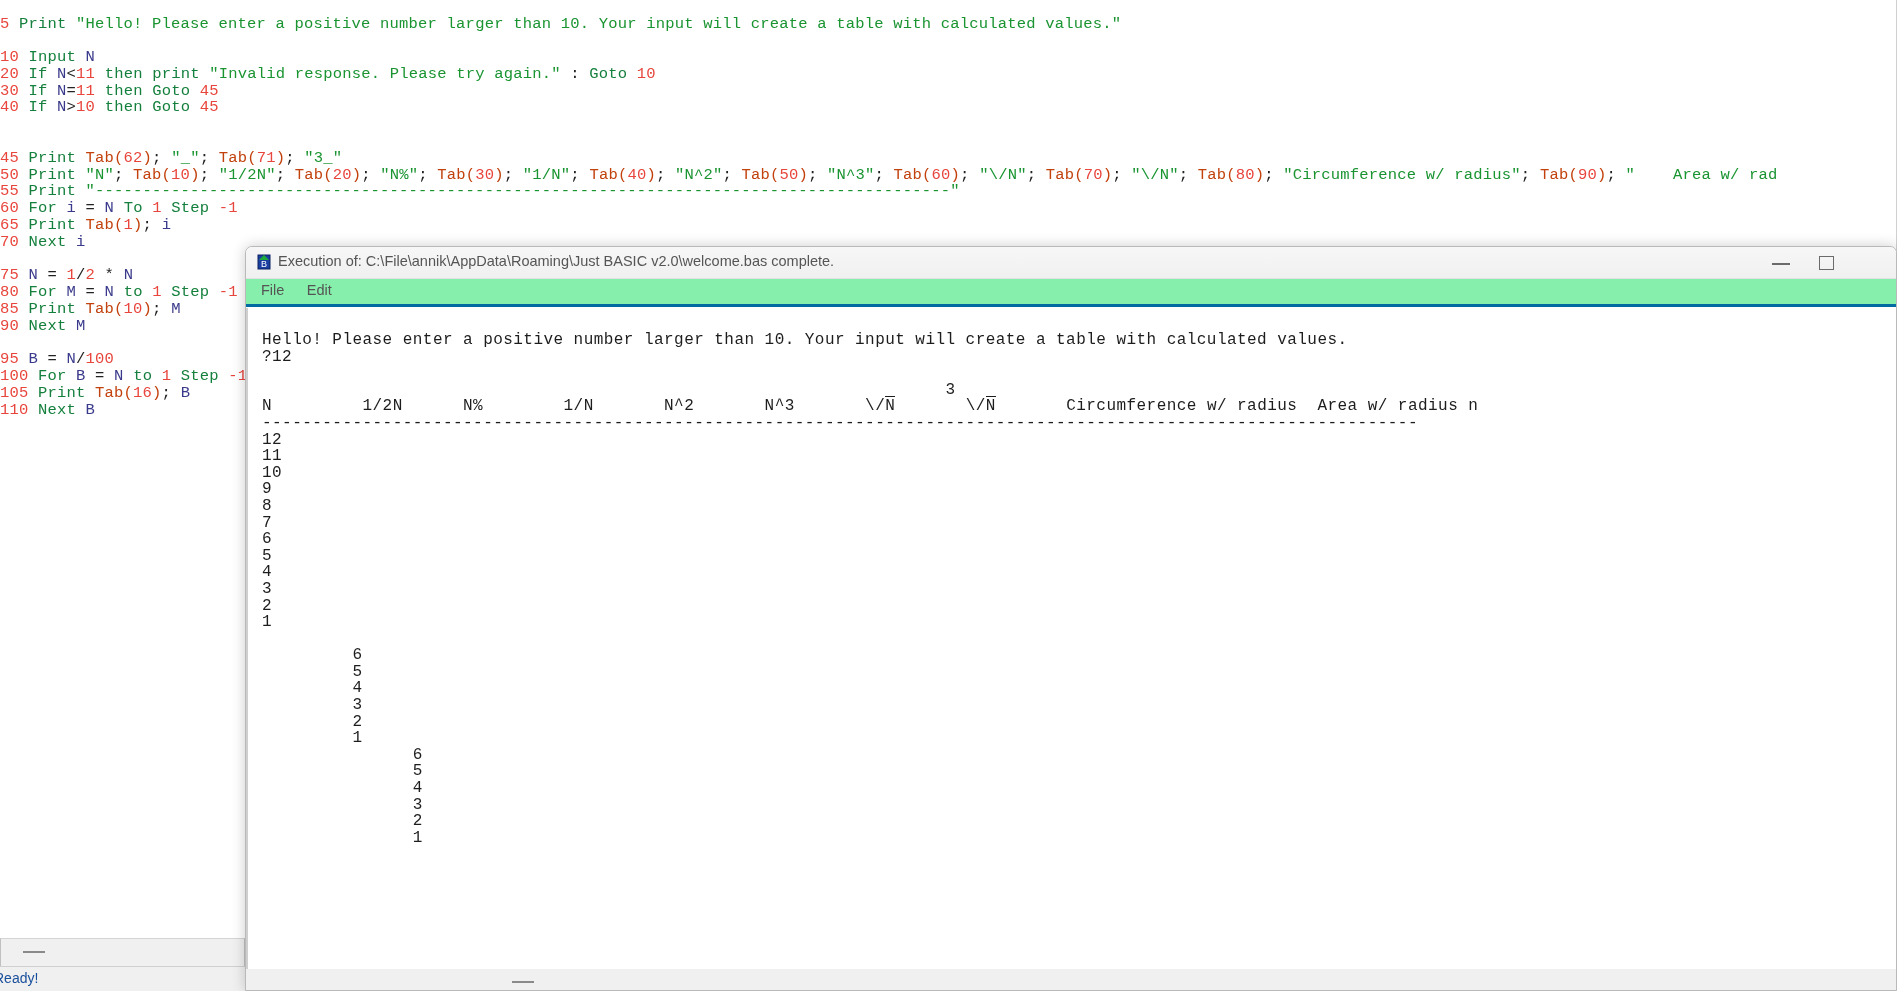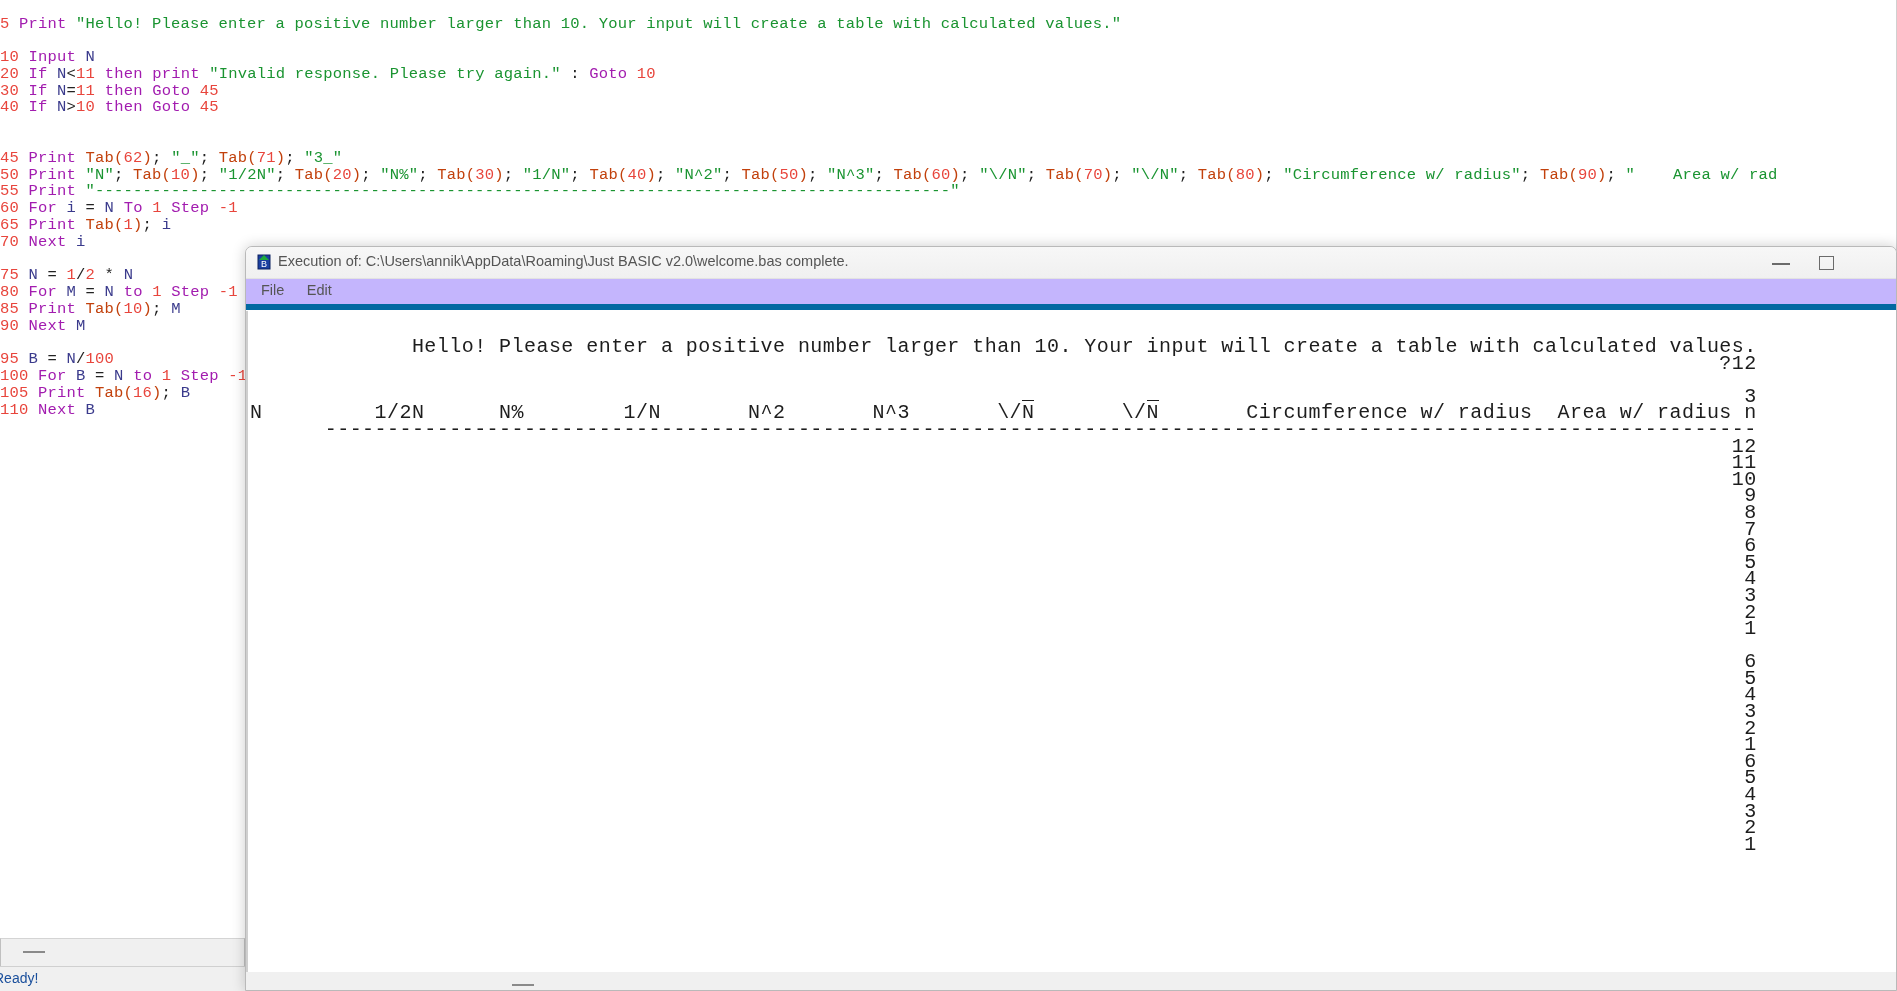--- a/index.html
+++ b/index.html
@@ -20,21 +20,21 @@
     position: absolute; left: 0; top: 0;
     width: 1897px;
     font-family: "Liberation Mono", "DejaVu Sans Mono", monospace;
     font-size: 15.5px;
     line-height: 16.8px;
     white-space: pre;
     letter-spacing: 0.2px;
   }
   .cl { display: block; height: 16.8px; white-space: pre; }
   .tok-num   { color: #e8453c; }      
-  .tok-kw    { color: #a21caf; }      
+  .tok-kw    { color: #15803d; }      
   .tok-str   { color: #1a9431; }      
   .tok-fn    { color: #c2410c; }      
   .tok-var   { color: #3a3a8c; }      
   .tok-op    { color: #222222; }
   .ide-bottom-strip {
     position: absolute; left: 0; top: 938px; width: 243px; height: 28px;
     background: #f0f0f0; border-top: 1px solid #d4d4d4; border-right: 1px solid #c0c0c0;
     border-left: 1px solid #c0c0c0;
   }
   .ide-bottom-strip .dash {
@@ -86,50 +86,49 @@
   .win-btn .min-glyph {
     position: absolute; left: 14px; top: 16px; width: 18px; height: 1.5px; background: #6b6b6b;
   }
   .win-btn .max-glyph {
     position: absolute; left: 15px; top: 9px; width: 15px; height: 14px;
     border: 1.6px solid #6b6b6b; box-sizing: border-box;
   }
 
   .exec-menubar {
     position: relative; height: 25px;
-    background: #c4b5fd;
-    border-bottom: 6px solid #0369a1;
+    background: #86efac;
+    border-bottom: 3px solid #0369a1;
   }
   .menu-item {
     display: inline-block;
     font-family: "Liberation Sans", sans-serif;
     font-size: 14.5px; color: #555555;
     padding: 3px 9px 0 9px;
   }
   .menu-item:first-child { margin-left: 6px; }
 
   .exec-console {
     position: relative;
     height: 687px;
     background: #ffffff;
     border-top: 1px solid #ffffff;
     overflow: hidden;
   }
   .exec-console-left-rail {
     position: absolute; left: 0; top: 0; width: 2px; height: 687px; background: #cfcfcf;
   }
   .console-text {
-    position: absolute; left: 4px; top: 8px;
+    position: absolute; left: 16px; top: 8px;
     font-family: "Liberation Mono", "DejaVu Sans Mono", monospace;
-    font-size: 20px;
+    font-size: 16px;
     line-height: 16.6px;
     color: #1d1d1d;
     white-space: pre;
     letter-spacing: 0.45px;
-    text-align: right;
   }
   .console-text .ln { display: block; height: 16.6px; white-space: pre; }
   
   .ovl { border-top: 1.3px solid #1d1d1d; padding-top: 0px; }
 
   .exec-bottom-strip {
     position: absolute; left: 0; bottom: 0; width: 100%; height: 26px;
     background: #f0f0f0;
   }
   .exec-bottom-strip .dash2 {
@@ -158,21 +157,21 @@
   <div class="exec-window">
 
     <div class="exec-titlebar">
       <span class="exec-icon">
         <svg width="16" height="16" viewBox="0 0 16 16">
           <rect x="2" y="1" width="12" height="14" fill="#1b3fa0" stroke="#0d2260" stroke-width="1"></rect>
           <polygon points="3,6 8,1 13,6" fill="#1faa3c"></polygon>
           <text x="8" y="13" font-size="9" fill="#ffffff" text-anchor="middle" font-family="Liberation Sans, sans-serif">B</text>
         </svg>
       </span>
-      <span class="exec-title-text">Execution of: C:\Users\annik\AppData\Roaming\Just BASIC v2.0\welcome.bas complete.</span>
+      <span class="exec-title-text">Execution of: C:\File\annik\AppData\Roaming\Just BASIC v2.0\welcome.bas complete.</span>
 
       <div class="win-btn min">
         <span class="min-glyph"></span>
       </div>
       <div class="win-btn max">
         <span class="max-glyph"></span>
       </div>
     </div>
 
     <div class="exec-menubar">

